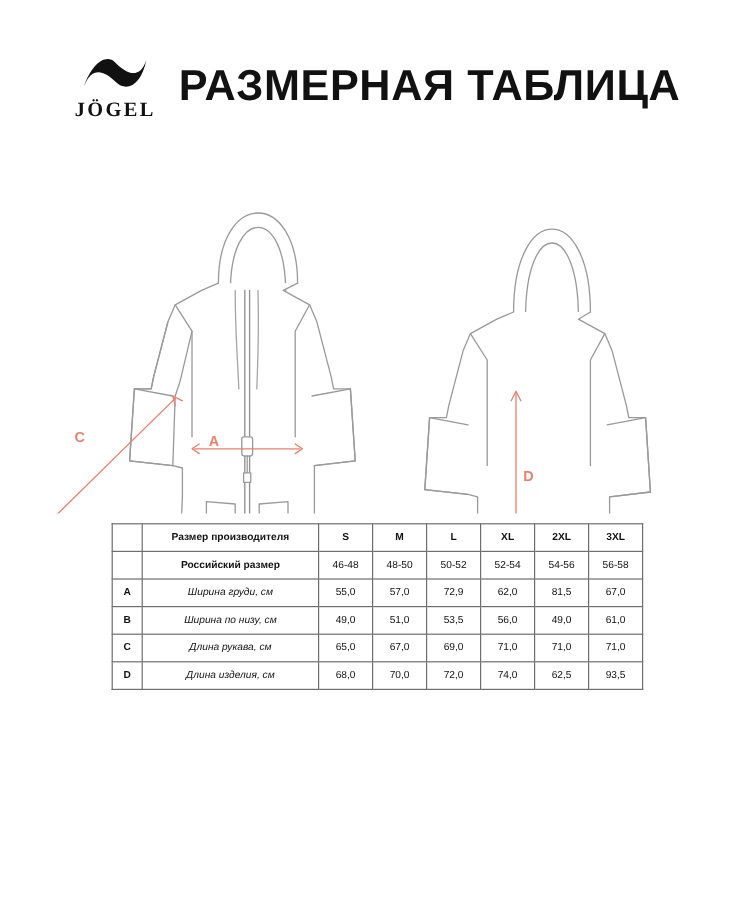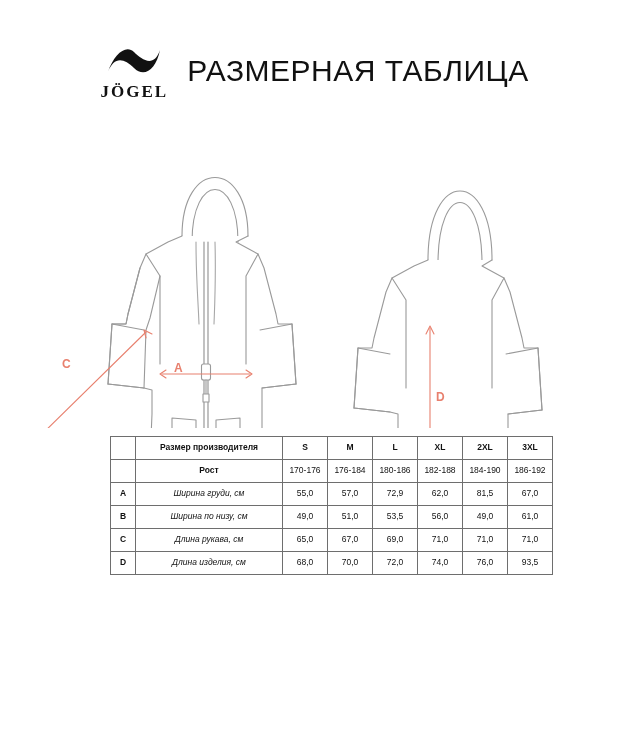--- a/index.html
+++ b/index.html
@@ -46,41 +46,41 @@
     font-family: "Liberation Serif", serif;
     font-weight: bold;
     font-size: 17px;
     letter-spacing: 2px;
     color: #111;
     line-height: 1;
     margin-top: 3px;
   }
   .doc-title {
     font-family: "Liberation Sans", sans-serif;
-    font-weight: normal;
-    font-size: 30px;
+    font-weight: bold;
+    font-size: 36px;
     letter-spacing: 0.5px;
     color: #111;
     white-space: nowrap;
   }
 
   
   .illustration {
     position: absolute;
     top: 118px;
     left: 0;
     width: 624px;
     height: 310px;
   }
 
   
   .size-table-wrap {
     position: absolute;
     top: 436px;
-    left: 110px;
+    left: 93px;
     width: 402px;
   }
   table.size-table {
     border-collapse: collapse;
     width: 402px;
     table-layout: fixed;
   }
   table.size-table td {
     border: 1px solid #6e6e6e;
     height: 22px;
@@ -211,27 +211,27 @@
         <td class="col-label-b">Размер производителя</td>
         <td class="val head">S</td>
         <td class="val head">M</td>
         <td class="val head">L</td>
         <td class="val head">XL</td>
         <td class="val head">2XL</td>
         <td class="val head">3XL</td>
       </tr>
       <tr>
         <td class="col-letter"></td>
-        <td class="col-label-c">Рост</td>
-        <td class="val">170-176</td>
-        <td class="val">176-184</td>
-        <td class="val">180-186</td>
-        <td class="val">182-188</td>
-        <td class="val">184-190</td>
-        <td class="val">186-192</td>
+        <td class="col-label-c" colspan="1">Российский размер</td>
+        <td class="val">46-48</td>
+        <td class="val">48-50</td>
+        <td class="val">50-52</td>
+        <td class="val">52-54</td>
+        <td class="val">54-56</td>
+        <td class="val">56-58</td>
       </tr>
       <tr>
         <td class="col-letter">A</td>
         <td class="col-label">Ширина груди, см</td>
         <td class="val">55,0</td>
         <td class="val">57,0</td>
         <td class="val">72,9</td>
         <td class="val">62,0</td>
         <td class="val">81,5</td>
         <td class="val">67,0</td>
@@ -256,18 +256,18 @@
         <td class="val">71,0</td>
         <td class="val">71,0</td>
       </tr>
       <tr>
         <td class="col-letter">D</td>
         <td class="col-label">Длина изделия, см</td>
         <td class="val">68,0</td>
         <td class="val">70,0</td>
         <td class="val">72,0</td>
         <td class="val">74,0</td>
-        <td class="val">76,0</td>
+        <td class="val">62,5</td>
         <td class="val">93,5</td>
       </tr>
     </tbody>
   </table>
 </div>
 
 </body></html>

